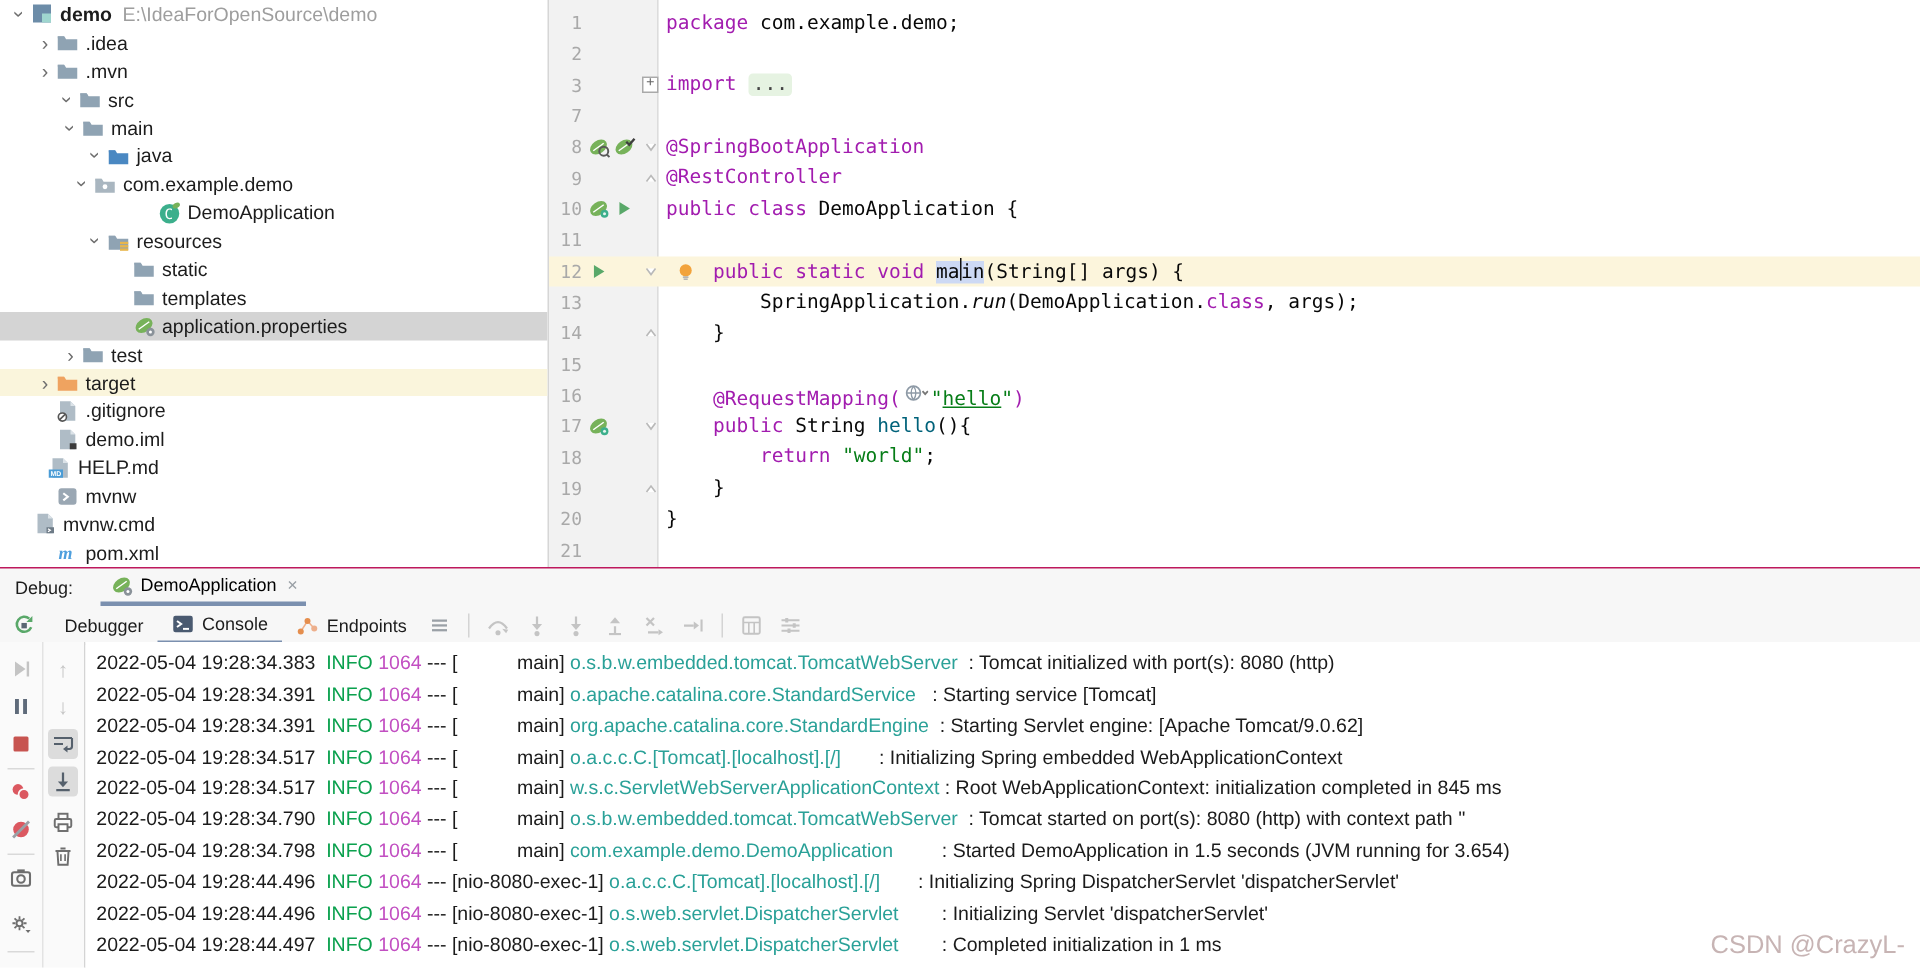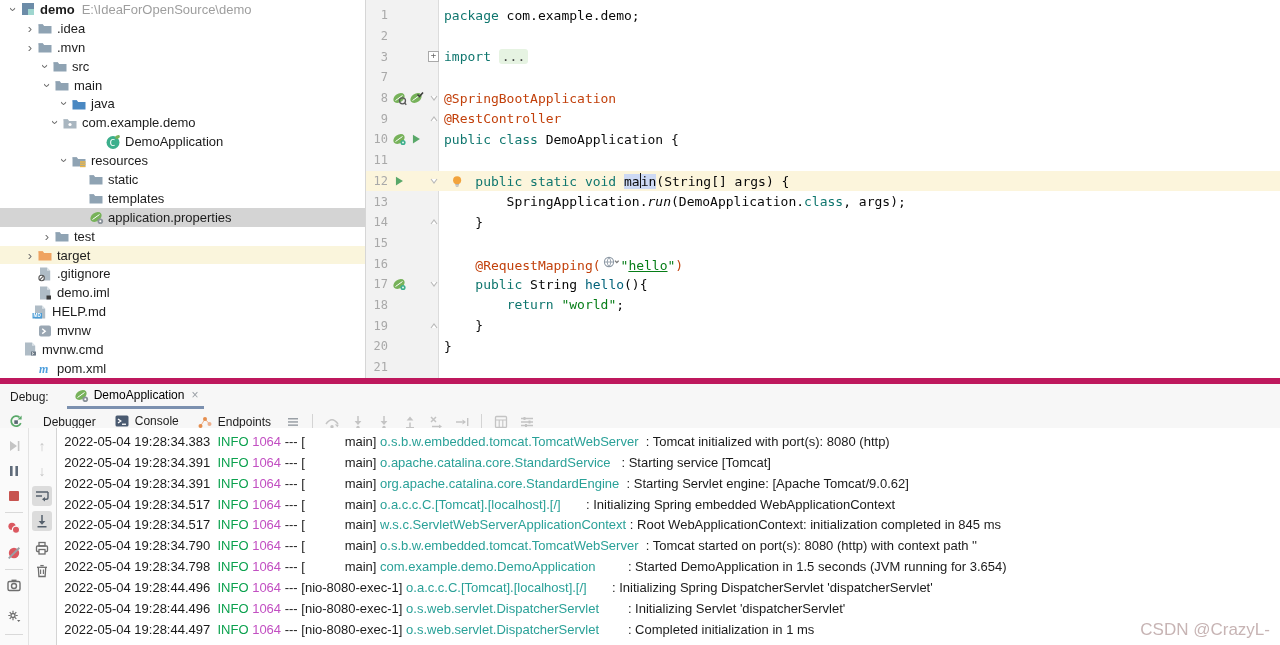--- a/index.html
+++ b/index.html
@@ -25,36 +25,36 @@
   #editor-pane{position:absolute;left:366px;top:0;right:0;height:378px;overflow:hidden;
                font-family:"DejaVu Sans Mono",monospace;font-size:13px;background:#fff;}
   #gutter-bg{position:absolute;left:0;top:0;width:72px;height:100%;background:#F2F2F2;border-right:1px solid #DCDCDC;}
   #ed-rows{position:absolute;left:0;top:5px;right:0;}
   .ed-row{position:relative;height:20.7px;display:flex;align-items:center;}
   .ed-row.current{background:#FCF5DC;}
   .ed-num{width:22px;flex:none;text-align:right;color:#A9A9A9;font-size:12px;}
   .ed-ics{width:37px;flex:none;display:flex;align-items:center;padding-left:3px;gap:1px;}
   .ed-fold{width:11px;flex:none;display:flex;align-items:center;justify-content:center;}
   .ed-code{white-space:pre;padding-left:5px;color:#080808;}
-  .kw{color:#0f766e;}
-  .ann{color:#c2410c;}
+  .kw{color:#a21caf;}
+  .ann{color:#a21caf;}
   .str{color:#067D17;}
   .strU{color:#067D17;text-decoration:underline;}
   .meth{color:#00627A;}
   .ital{font-style:italic;}
   .foldpill{background:#E6F3E2;border-radius:3px;padding:0 3px;color:#444;}
   .hlword{background:#CDD9F4;position:relative;}
   .caret{display:inline-block;width:0;border-left:1.6px solid #111;height:15px;vertical-align:-2px;}
   .bulb{position:absolute;left:84px;top:3px;}
   .plusbox{width:9px;height:9px;border:1px solid #A9A9A9;background:#fff;color:#666;
            font-size:9px;line-height:7px;text-align:center;}
 
   
   #debug-pane{position:absolute;left:0;top:378px;right:0;bottom:0;background:#fff;}
-  #dbg-header{height:25px;display:flex;align-items:center;border-top:6px solid #be185d;background:#F7F7F7;font-size:12px;}
+  #dbg-header{height:25px;display:flex;align-items:center;border-top:1px solid #be185d;background:#F7F7F7;font-size:12px;}
   #dbg-title{margin-left:10px;color:#1C1C1C;}
   .dbg-tab{margin-left:18px;height:100%;display:flex;align-items:center;gap:5px;padding:0 6px;
            border-bottom:3px solid #7B90AF;box-sizing:border-box;cursor:default;}
   .dbg-tab .close{color:#9AA0A6;font-size:12px;margin-left:2px;}
   #dbg-toolbar{height:25px;display:flex;align-items:center;background:#F7F7F7;border-bottom:1px solid #D4D4D4;font-size:12px;}
   .tb-rerun{margin:0 10px 0 8px;}
   .tb-tab{display:flex;align-items:center;gap:5px;height:100%;padding:0 9px;box-sizing:border-box;color:#1C1C1C;cursor:default;}
   .tb-tab.selected{border-bottom:2px solid #7B90AF;}
   .tb-sep{width:1px;height:16px;background:#D4D4D4;margin:0 6px;}
   .tb-ic{margin:0 5px;}

